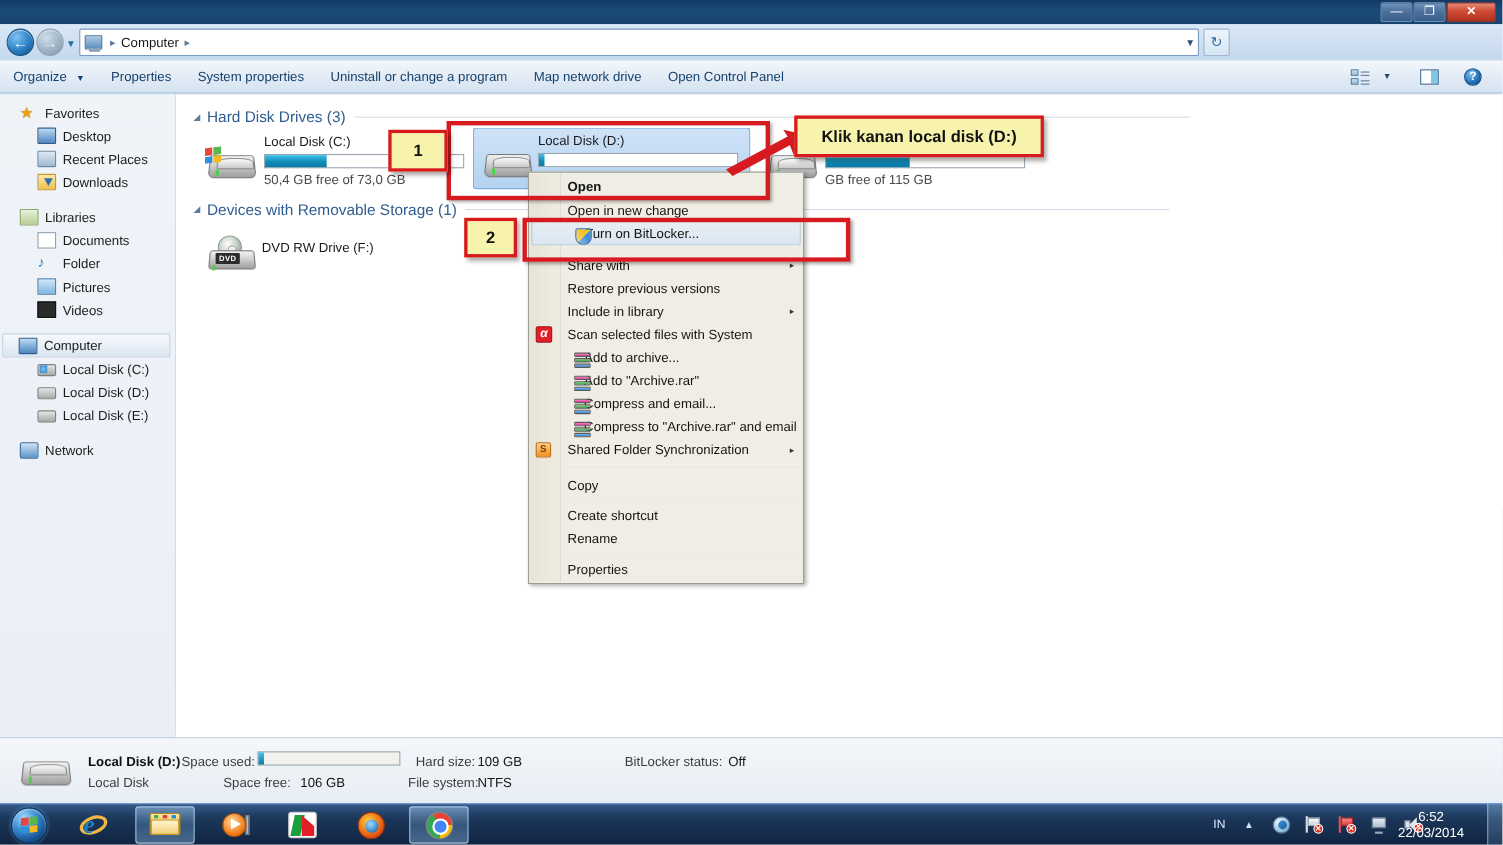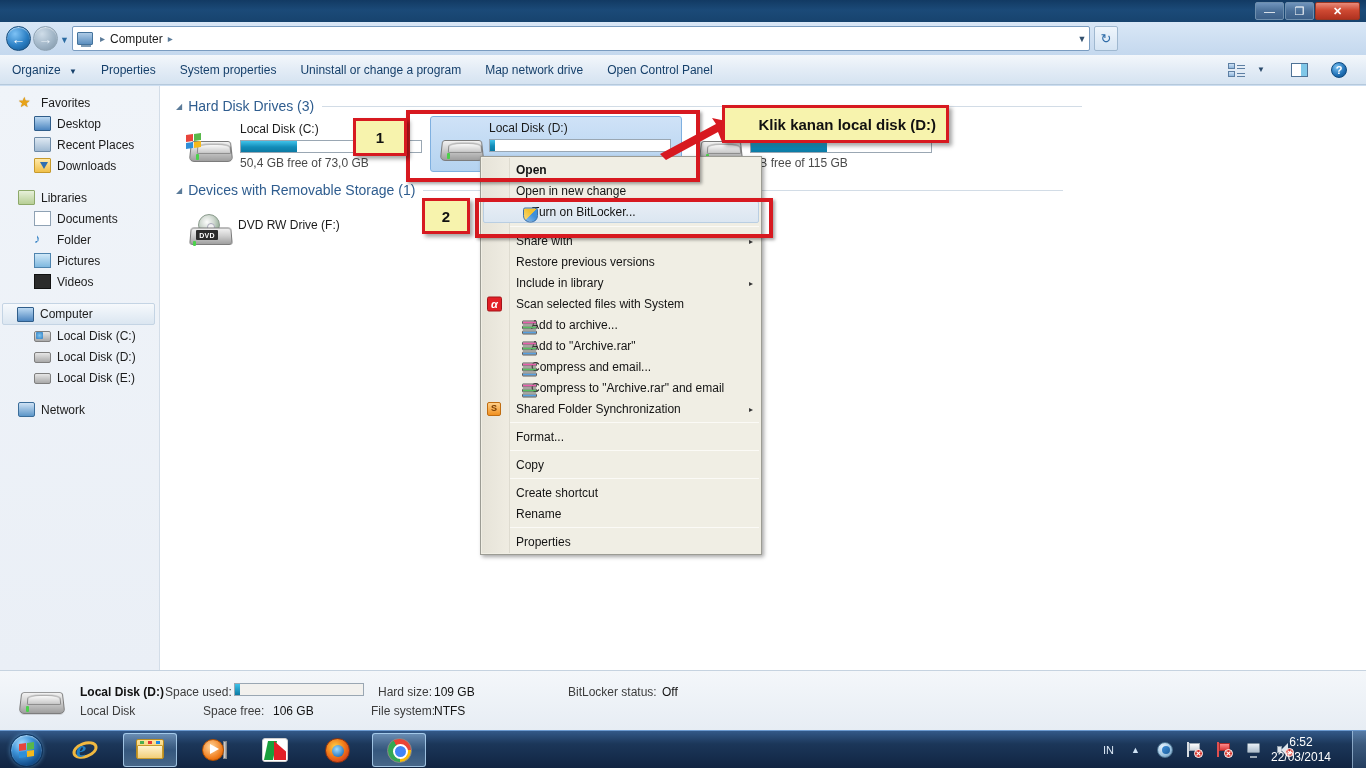--- a/index.html
+++ b/index.html
@@ -245,21 +245,21 @@
   .dvdtag{
     position:absolute; left:6px; top:16px; width:22px; height:10px;
     background:#2b2b2b; color:#fff; font-size:7px; font-weight:bold;
     display:flex;align-items:center;justify-content:center; border-radius:1px;
     letter-spacing:.3px;
   }
   .dvdled{position:absolute;left:3px;top:27px;width:3px;height:5px;background:#4bd14b;border-radius:1px;}
 
   
   #ctxmenu {
-    position:absolute; left:480px; top:156px; width:282px;
+    position:absolute; left:480px; top:156px; width:251px;
     background:#f0eee4;
     border:1px solid #9c9c94;
     box-shadow: 2px 2px 4px rgba(0,0,0,.35);
     padding:2px 0;
     z-index:40;
   }
   #ctxmenu::before{
     content:''; position:absolute; left:1px; top:1px; bottom:1px; width:27px;
     background: linear-gradient(90deg,#e6e3d8 0%,#efece2 100%);
     border-right:1px solid #dedbd0;
@@ -694,23 +694,20 @@
         </span>
       <span>Compress to "Archive.rar" and email</span>
     </div>
     <div class="mi">
       <span class="miicon ic-sfs">S</span>
       <span>Shared Folder Synchronization</span>
       <span class="miarrow">▸</span>
     </div>
 
     <div class="misep"></div>
-    <div class="mi">
-      <span>Format...</span>
-    </div>
     <div class="misep"></div>
     <div class="mi">
       <span>Copy</span>
     </div>
     <div class="misep"></div>
     <div class="mi">
       <span>Create shortcut</span>
     </div>
     <div class="mi">
       <span>Rename</span>
@@ -724,21 +721,21 @@
   <div class="annbox" style="left:406px; top:110px; width:294px; height:72px;"></div>
   <div class="annbox" style="left:475px; top:198px; width:298px; height:40px;"></div>
 
   <div class="callout" style="left:353px; top:118px; width:54px; height:38px;">
     <span>1</span>
   </div>
   <div class="callout" style="left:422px; top:198px; width:48px; height:36px;">
     <span>2</span>
   </div>
 
-  <div class="callout text" style="left:722px; top:105px; width:227px; height:38px;justify-content:flex-end;">
+  <div class="callout text" style="left:722px; top:105px; width:227px; height:38px;">
     <span>Klik kanan local disk (D:)</span>
   </div>
 
   <svg id="annarrow" style="left:660px; top:118px;" width="80" height="44" viewBox="0 0 80 44">
     <polygon points="0,36 56,6 52,0 80,6 62,24 58,14 6,42" fill="#d71920"></polygon>
   </svg>
 
   <div id="details">
     <div id="detailicon">
       <div class="hdd" style="left:0;top:8px;width:44px;height:23px;">

